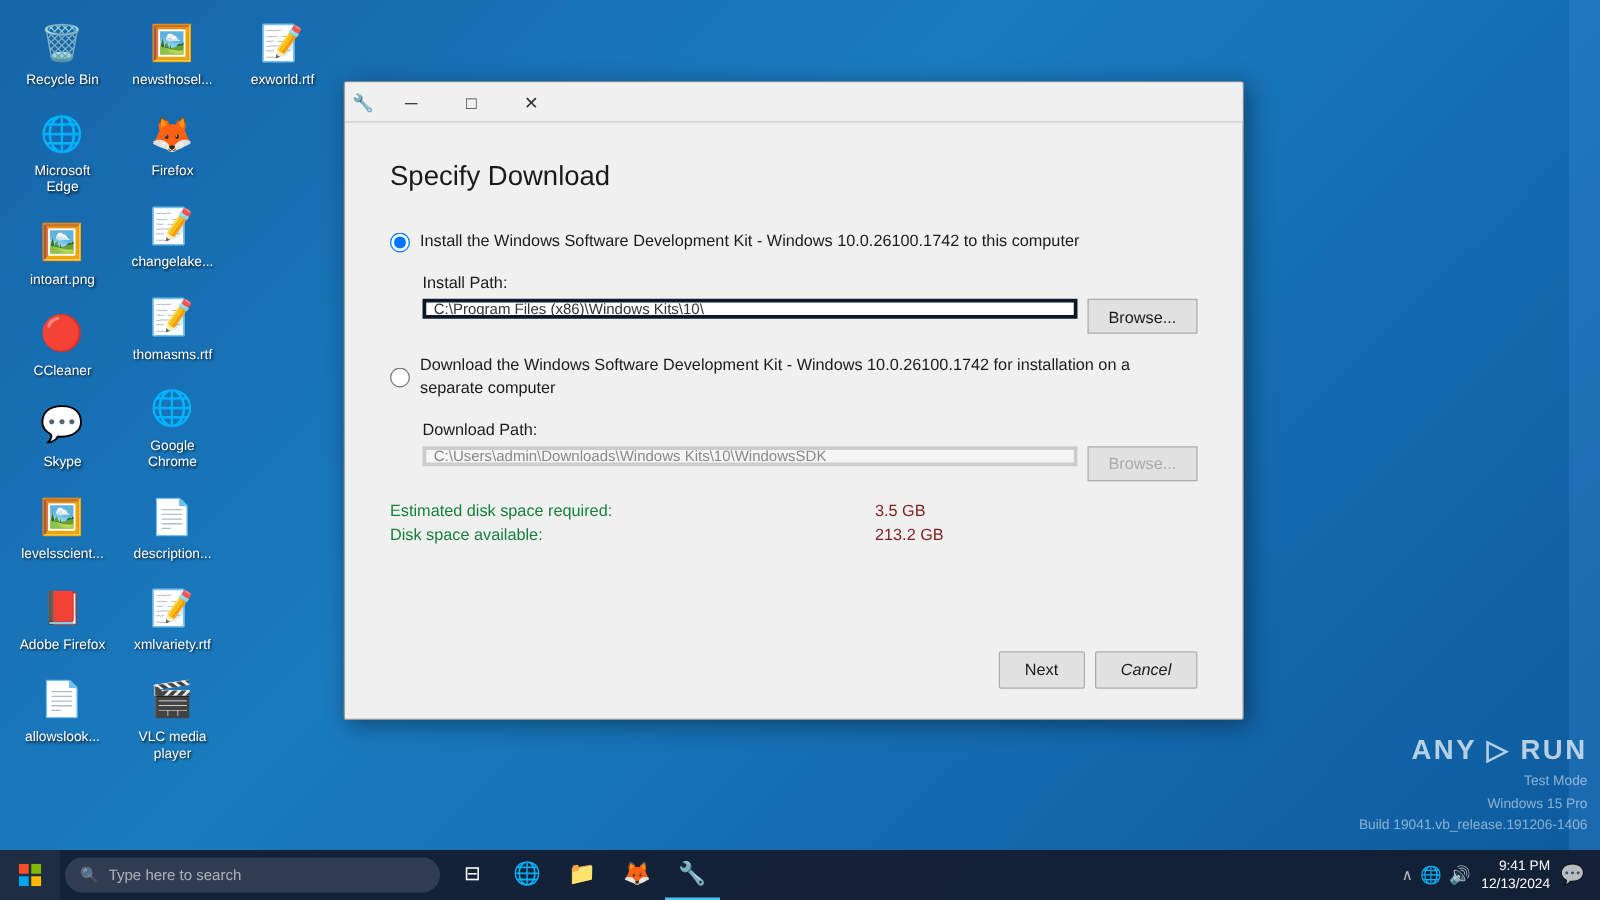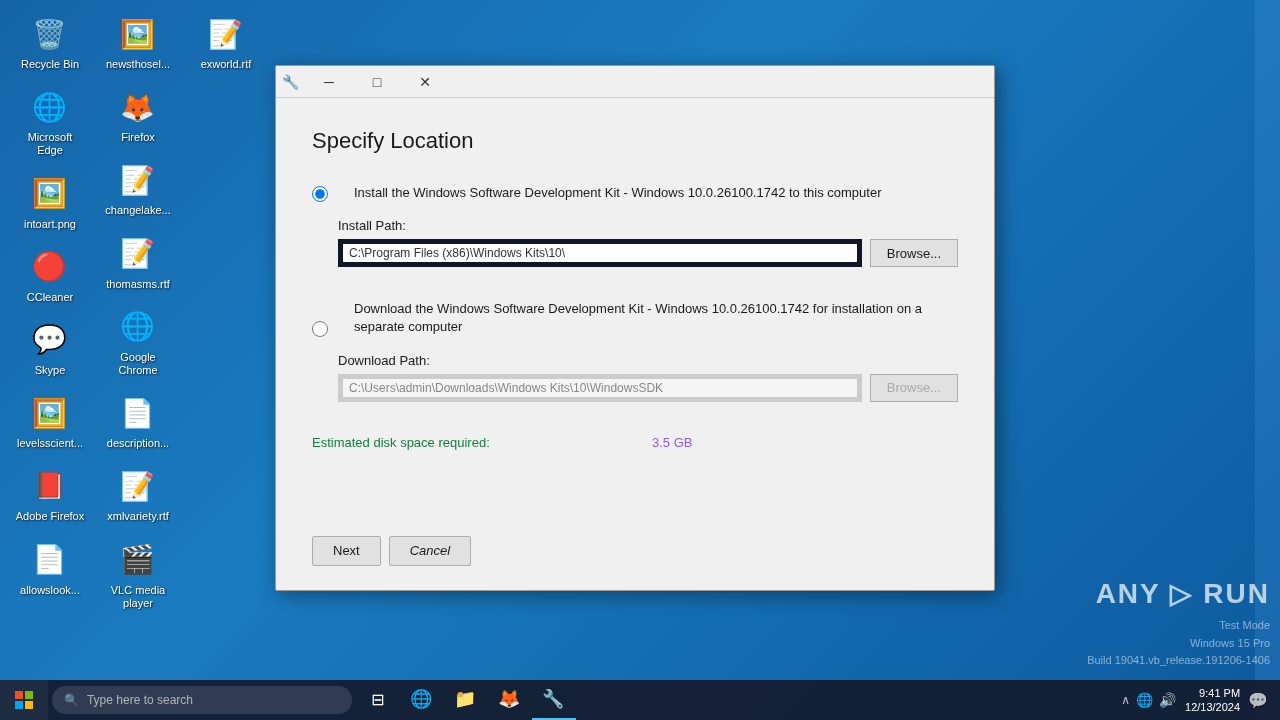--- a/index.html
+++ b/index.html
@@ -136,21 +136,21 @@
       position: absolute;
       bottom: 50px;
       right: 10px;
       color: rgba(255,255,255,0.5);
       font-size: 11px;
       text-align: right;
       line-height: 1.6;
     }
     .anyrun-logo {
       color: rgba(255,255,255,0.7);
-      font-size: 28px;
+      font-size: 22px;
       font-weight: bold;
       letter-spacing: 2px;
       margin-top: 36px;
     }
 
     
     .dialog {
       position: absolute;
       top: 65px;
       left: 275px;
@@ -202,55 +202,55 @@
 
     .dialog-heading {
       font-size: 22px;
       font-weight: 300;
       color: #1a1a1a;
       margin-bottom: 30px;
     }
 
     .option-row {
       display: flex;
-      align-items: flex-end;
-      gap: 26px;
+      align-items: center;
+      gap: 8px;
       margin-bottom: 16px;
     }
     .option-row input[type="radio"] {
       margin-top: 2px;
       cursor: pointer;
       width: 16px;
       height: 16px;
       flex-shrink: 0;
     }
     .option-row label {
       font-size: 13px;
       color: #1a1a1a;
       cursor: pointer;
       line-height: 1.4;
     }
 
     .path-row {
       margin-left: 26px;
-      margin-bottom: 33px;
+      margin-bottom: 16px;
     }
     .path-label {
       font-size: 13px;
       color: #1a1a1a;
       margin-bottom: 6px;
     }
     .path-input-row {
       display: flex;
       gap: 8px;
     }
     .path-input {
       flex: 1;
-      height: 28px;
-      border: 5px solid #0f172a;
+      height: 16px;
+      border: 3px solid #0f172a;
       padding: 0 6px;
       font-size: 12px;
       background: white;
       color: #333;
       outline: none;
     }
     .path-input:disabled {
       background: #f5f5f5;
       color: #888;
       border-color: #ccc;
@@ -278,25 +278,27 @@
       gap: 0;
       margin-bottom: 4px;
     }
     .disk-label {
       font-size: 13px;
       color: #15803d;
       width: 340px;
     }
     .disk-value {
       font-size: 13px;
-      color: #8b5cf6;
+      color: #7f1d1d;
+      margin-left: 48px;
     }
 
     .dialog-footer {
       display: flex;
+      justify-content: flex-end;
       gap: 8px;
       padding: 16px 36px 24px;
     }
     .footer-btn {
       height: 30px;
       padding: 0 20px;
       font-size: 13px;
       cursor: pointer;
       border-radius: 2px;
     }
@@ -403,21 +405,21 @@
     <div class="dialog-titlebar">
       <div class="dialog-titlebar-icon">🔧</div>
       <div class="dialog-controls">
         <div class="dialog-control-btn">─</div>
         <div class="dialog-control-btn">□</div>
         <div class="dialog-control-btn close">✕</div>
       </div>
     </div>
 
     <div class="dialog-content">
-      <h1 class="dialog-heading">Specify Location</h1>
+      <h1 class="dialog-heading">Specify Download</h1>
 
       <div class="option-row">
         <input type="radio" name="install-option" id="opt1" checked="" style="">
         <label for="opt1">Install the Windows Software Development Kit - Windows 10.0.26100.1742 to this computer</label>
       </div>
 
       <div class="path-row">
         <div class="path-label">Install Path:</div>
         <div class="path-input-row">
           <input type="text" class="path-input" value="C:\Program Files (x86)\Windows Kits\10\" style="">
@@ -435,20 +437,24 @@
         <div class="path-input-row">
           <input type="text" class="path-input" disabled="" value="C:\Users\admin\Downloads\Windows Kits\10\WindowsSDK" style="">
           <button class="browse-btn" disabled="">Browse...</button>
         </div>
       </div>
 
       <div class="disk-info">
         <div class="disk-row">
           <span class="disk-label">Estimated disk space required:</span>
           <span class="disk-value">3.5 GB</span>
+        </div>
+        <div class="disk-row">
+          <span class="disk-label">Disk space available:</span>
+          <span class="disk-value">213.2 GB</span>
         </div>
       </div>
     </div>
 
     <div class="dialog-footer">
       <button class="footer-btn btn-next">Next</button>
       <button class="footer-btn btn-cancel">Cancel</button>
     </div>
   </div>
 

